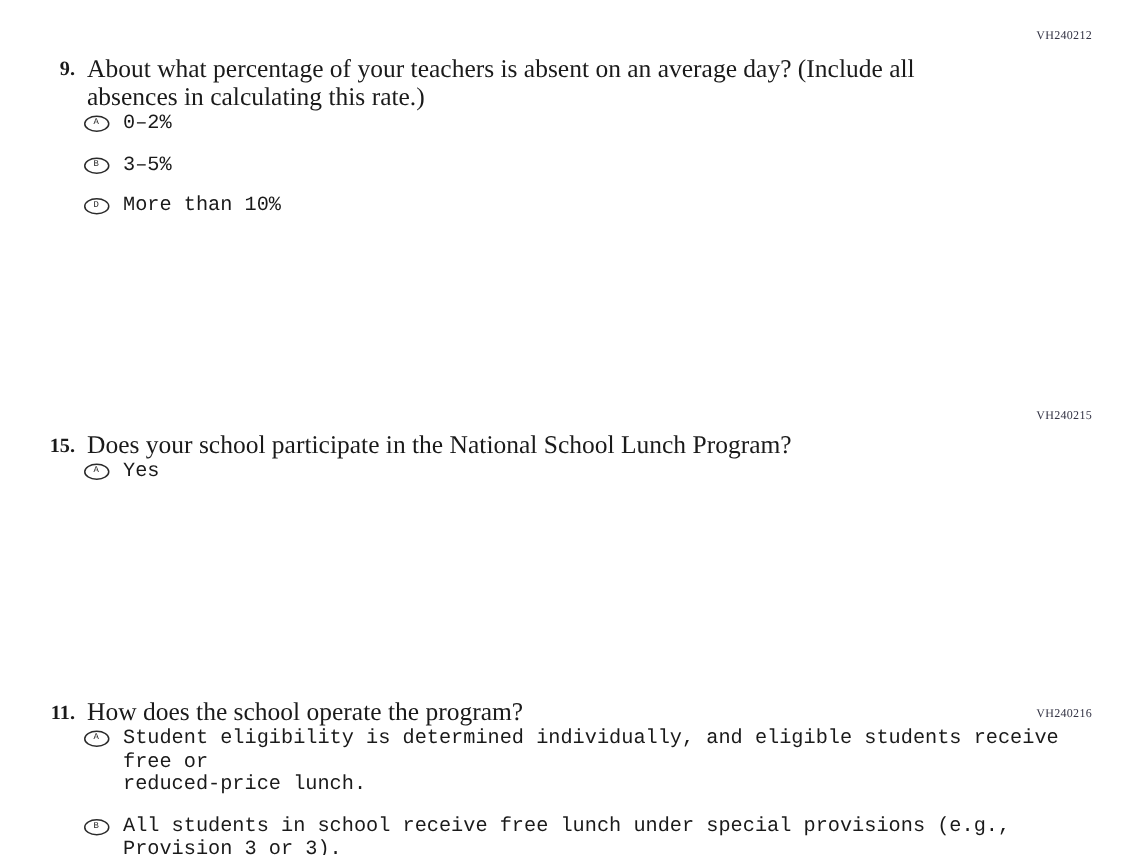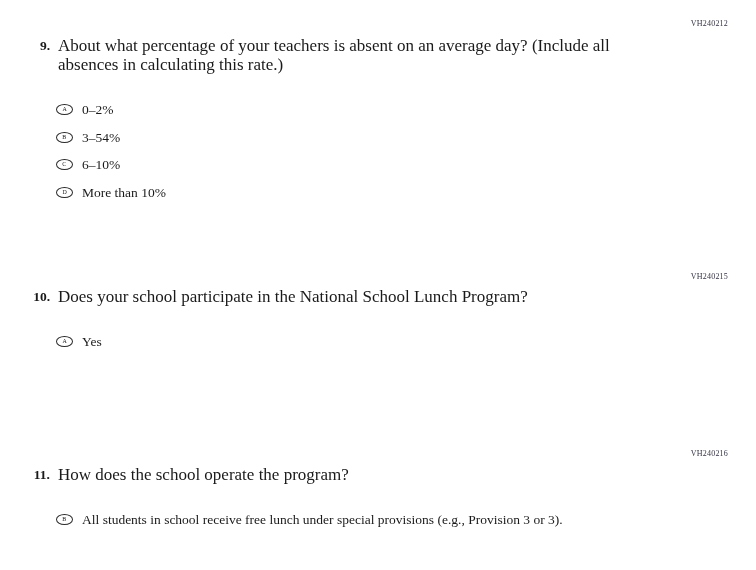--- a/index.html
+++ b/index.html
@@ -42,21 +42,22 @@
     line-height: 19px;
     margin-right: 8px;
   }
   .q-text {
     font-size: 17px;
     line-height: 19px;
     white-space: pre-wrap;
   }
   .options {
     margin-left: 29px;
-    margin-top: 28px;
+    margin-top: 1px;
+    font-family: Liberation Mono, monospace;
   }
   .option {
     display: flex;
     align-items: flex-start;
     margin-bottom: 12px;
   }
   .oval {
     flex: none;
     width: 15px;
     height: 9px;
@@ -97,60 +98,61 @@
       <div class="option">
         <span class="oval">
             <span class="oval-letter">A</span>
           </span>
         <span class="option-label">0–2%</span>
       </div>
       <div class="option">
         <span class="oval">
             <span class="oval-letter">B</span>
           </span>
-        <span class="option-label">3–54%</span>
-      </div>
-      <div class="option">
-        <span class="oval">
-            <span class="oval-letter">C</span>
-          </span>
-        <span class="option-label">6–10%</span>
+        <span class="option-label">3–5%</span>
       </div>
       <div class="option">
         <span class="oval">
             <span class="oval-letter">D</span>
           </span>
         <span class="option-label">More than 10%</span>
       </div>
     </div>
   </section>
 
   <div class="code" style="top:272px">VH240215</div>
   <section class="question" style="top:287px">
     <div class="q-row">
-      <div class="q-num">10.</div>
+      <div class="q-num">15.</div>
       <div class="q-text">Does your school participate in the National School Lunch Program?</div>
     </div>
     <div class="options">
       <div class="option">
         <span class="oval">
             <span class="oval-letter">A</span>
           </span>
         <span class="option-label">Yes</span>
       </div>
     </div>
   </section>
 
-  <div class="code" style="top:449px">VH240216</div>
+  <div class="code" style="top:471px">VH240216</div>
   <section class="question" style="top:465px">
     <div class="q-row">
       <div class="q-num">11.</div>
       <div class="q-text">How does the school operate the program?</div>
     </div>
     <div class="options">
+      <div class="option">
+        <span class="oval">
+            <span class="oval-letter">A</span>
+          </span>
+        <span class="option-label">Student eligibility is determined individually, and eligible students receive free or
+reduced-price lunch.</span>
+      </div>
       <div class="option">
         <span class="oval">
             <span class="oval-letter">B</span>
           </span>
         <span class="option-label">All students in school receive free lunch under special provisions (e.g., Provision 3 or 3).</span>
       </div>
     </div>
   </section>
 
 </div>

